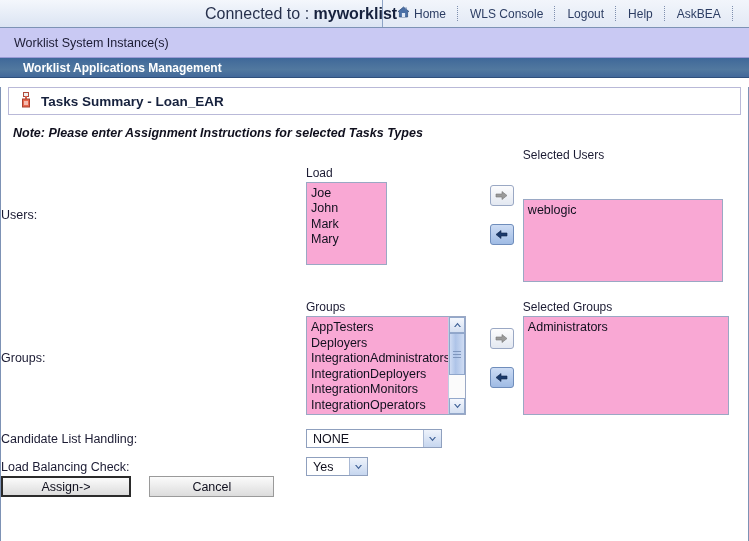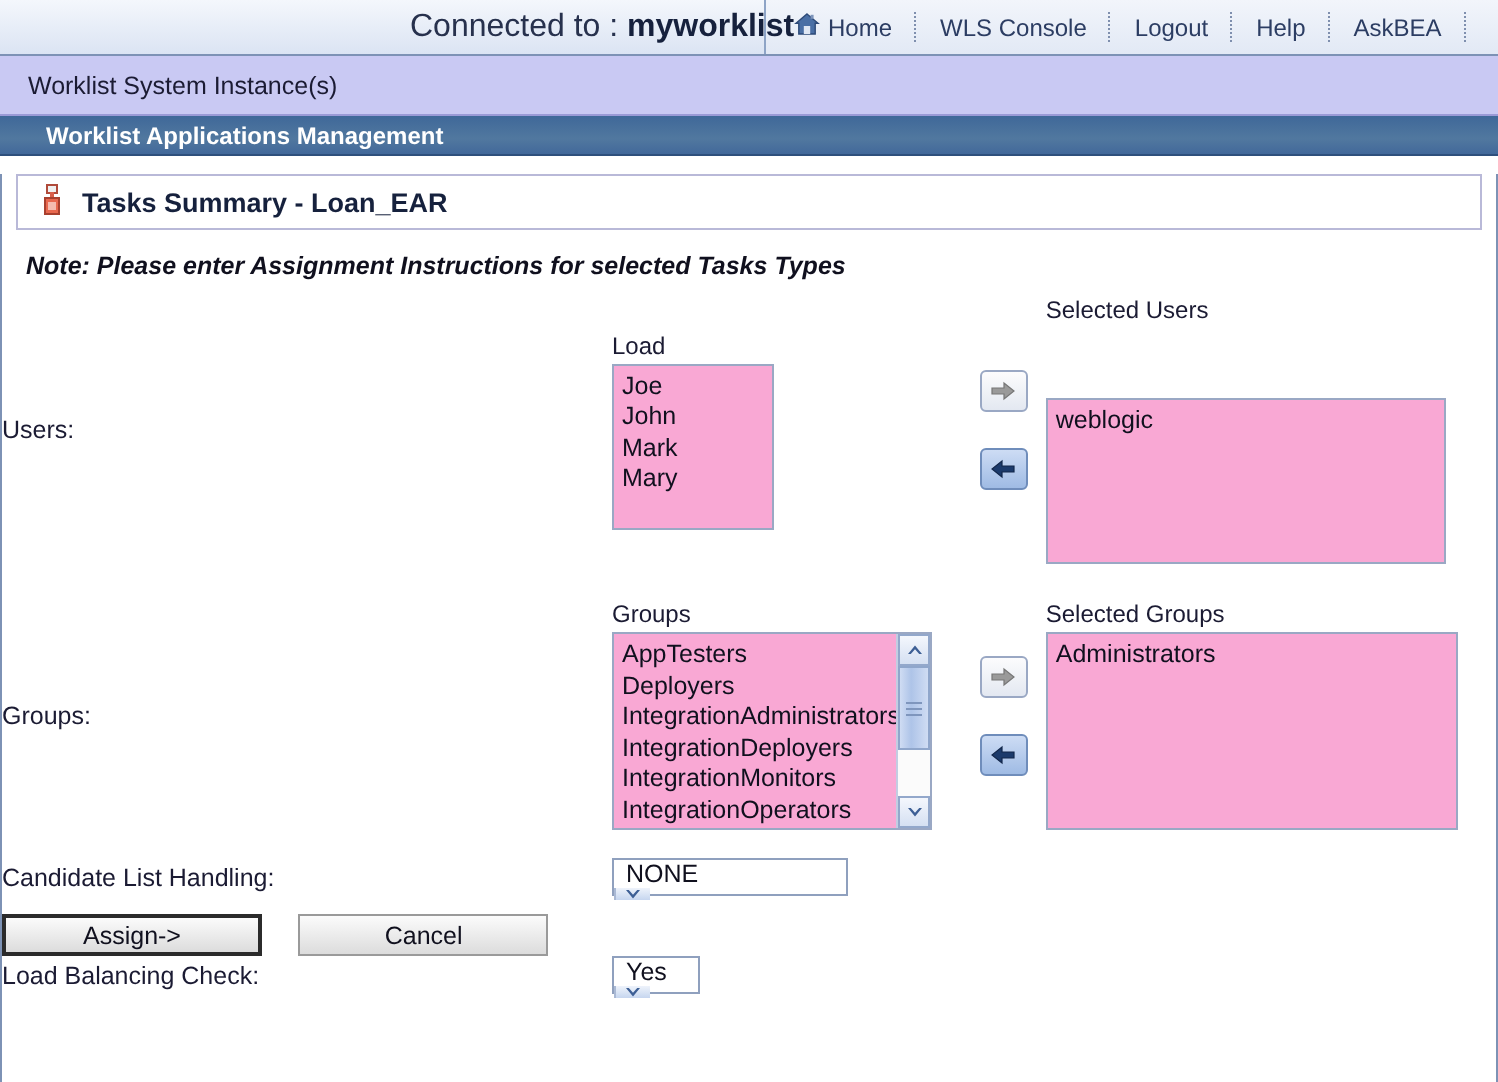--- a/index.html
+++ b/index.html
@@ -255,21 +255,20 @@
 
   
   .sel-wrap {
     display: inline-flex;
     align-items: stretch;
     border: 1px solid #8fa0be;
     background: #ffffff;
     height: 19px;
     box-sizing: border-box;
     cursor: pointer;
-    flex-direction: column;
   }
   .sel-val {
     font-size: 12.5px;
     color: #10101e;
     padding: 0 6px;
     display: flex;
     align-items: center;
     background: #ffffff;
     white-space: nowrap;
   }
@@ -498,37 +497,37 @@
           </span>
         </span>
       </td>
     </tr>
 
     <tr>
           <td style="height:9px" colspan="4"></td>
         </tr>
 
     <tr>
-      <td class="btnrow" colspan="4">
-        <span class="btn btn-default">Assign-&gt;</span>
-        <span class="btn btn-plain">Cancel</span>
-      </td>
-    </tr>
-
-    <tr>
       <td class="col-label">
         <span class="lbl">Load Balancing Check:</span>
       </td>
       <td colspan="3">
         <span class="sel-wrap sel-narrow">
           <span class="sel-val">Yes</span>
           <span class="sel-arrow">
             <svg width="9" height="6" viewBox="0 0 9 6">
                   <path d="M4.5 5.2 L1 1 L2.4 1 L4.5 3.4 L6.6 1 L8 1 Z" fill="#3d5f95"></path>
                 </svg>
           </span>
         </span>
       </td>
     </tr>
 
+    <tr>
+      <td class="btnrow" colspan="4">
+        <span class="btn btn-default">Assign-&gt;</span>
+        <span class="btn btn-plain">Cancel</span>
+      </td>
+    </tr>
+
   </tbody>
     </table>
 </div>
 
 </body></html>

